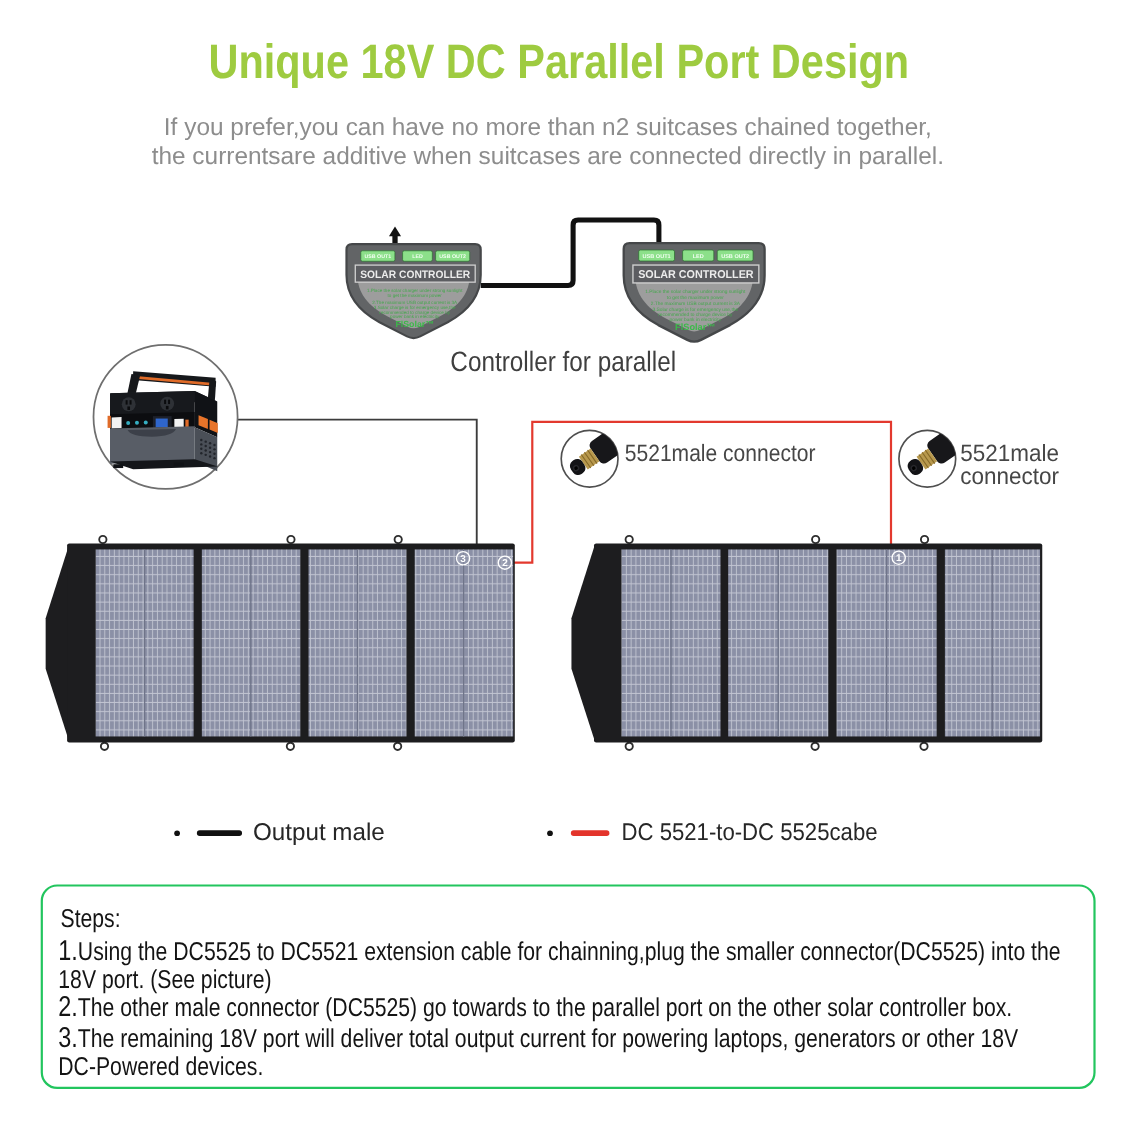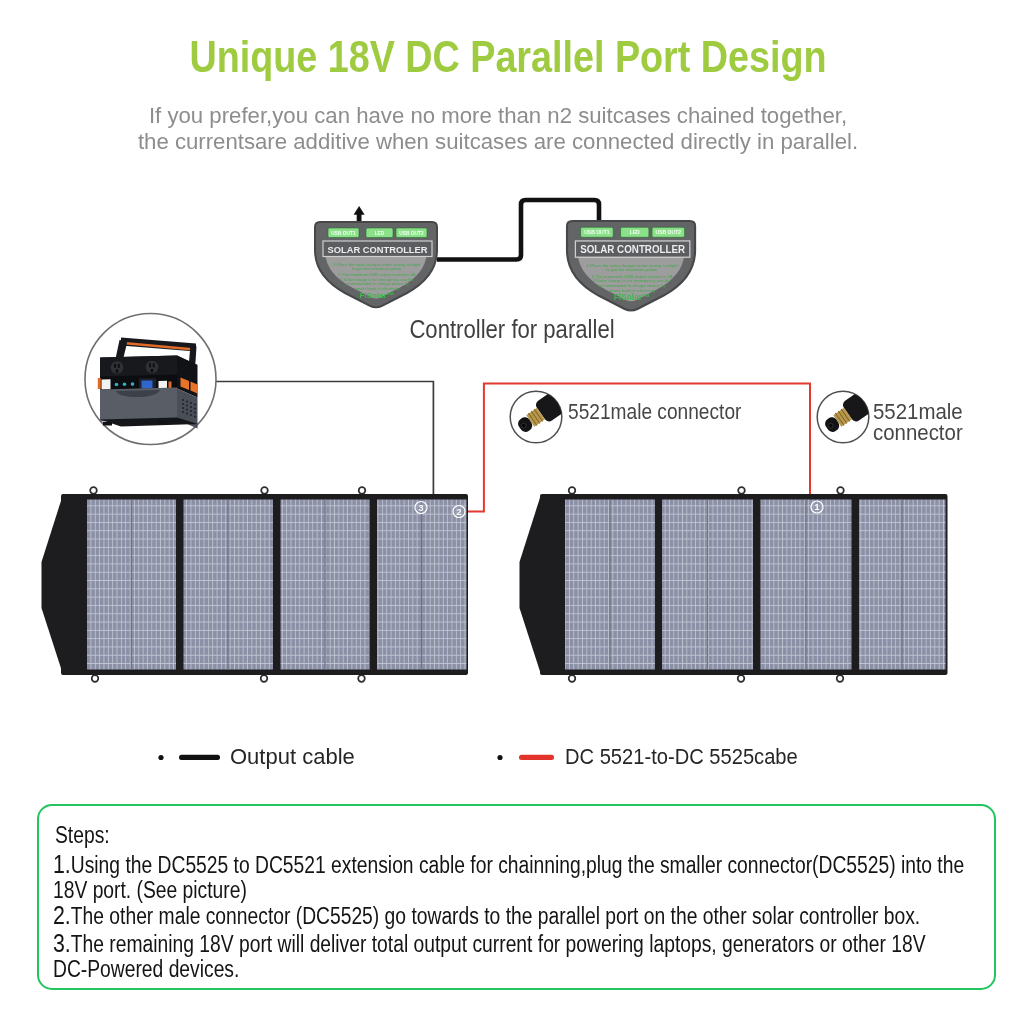--- a/index.html
+++ b/index.html
@@ -13,21 +13,21 @@
 
   <div class="abs" style="left:-4px;top:32px;width:1024px;text-align:center;font-size:44px;font-weight:bold;color:#9ecb40;transform:scaleX(0.857);">Unique 18V DC Parallel Port Design</div>
 
   <div class="abs" style="left:-14px;top:102.5px;width:1024px;text-align:center;font-size:22.2px;color:#8d8d8d;line-height:26.5px;">If you prefer,you can have no more than n2 suitcases chained together,<br>the currentsare additive when suitcases are connected directly in parallel.</div>
 
   <div class="abs" style="left:0;top:315px;width:1024px;text-align:center;font-size:25.5px;color:#3f3f3f;transform:scaleX(0.867);">Controller for parallel</div>
 
   <div class="abs" style="left:568px;top:400px;font-size:21.5px;color:#464646;transform:scaleX(0.89);transform-origin:0 0;">5521male connector</div>
   <div class="abs" style="left:873px;top:402px;font-size:21.5px;color:#464646;line-height:20.5px;transform:scaleX(0.95);transform-origin:0 0;">5521male<br>connector</div>
 
-  <div class="abs" style="left:230px;top:744px;font-size:22px;color:#262626;">Output cable</div>
+  <div class="abs" style="left:230px;top:744px;font-size:22px;color:#262626;">Output male</div>
   <div class="abs" style="left:565px;top:744px;font-size:22px;color:#262626;transform:scaleX(0.915);transform-origin:0 0;">DC 5521-to-DC 5525cabe</div>
 
   <div class="abs" style="left:36.5px;top:803.5px;width:959px;height:186.5px;border:2px solid #22c55e;border-radius:15px;box-sizing:border-box;">
     <div class="abs" style="left:16px;top:16.5px;font-size:23.5px;color:#141414;transform:scaleX(0.82);transform-origin:0 0;">Steps:</div>
     <div class="abs" style="left:14px;top:46.5px;width:1150px;font-size:23.5px;line-height:25px;color:#141414;transform:scaleX(0.82);transform-origin:0 0;">
       <div><span style="font-size:26px;">1.</span>Using the DC5525 to DC5521 extension cable for chainning,plug the smaller connector(DC5525) into the<br>18V port. (See picture)</div>
       <div style="margin-top:0;"><span style="font-size:26px;">2.</span>The other male connector (DC5525) go towards to the parallel port on the other solar controller box.</div>
       <div style="margin-top:1.5px;"><span style="font-size:26px;">3.</span>The remaining 18V port will deliver total output current for powering laptops, generators or other 18V<br>DC-Powered devices.</div>
     </div>
   </div>

